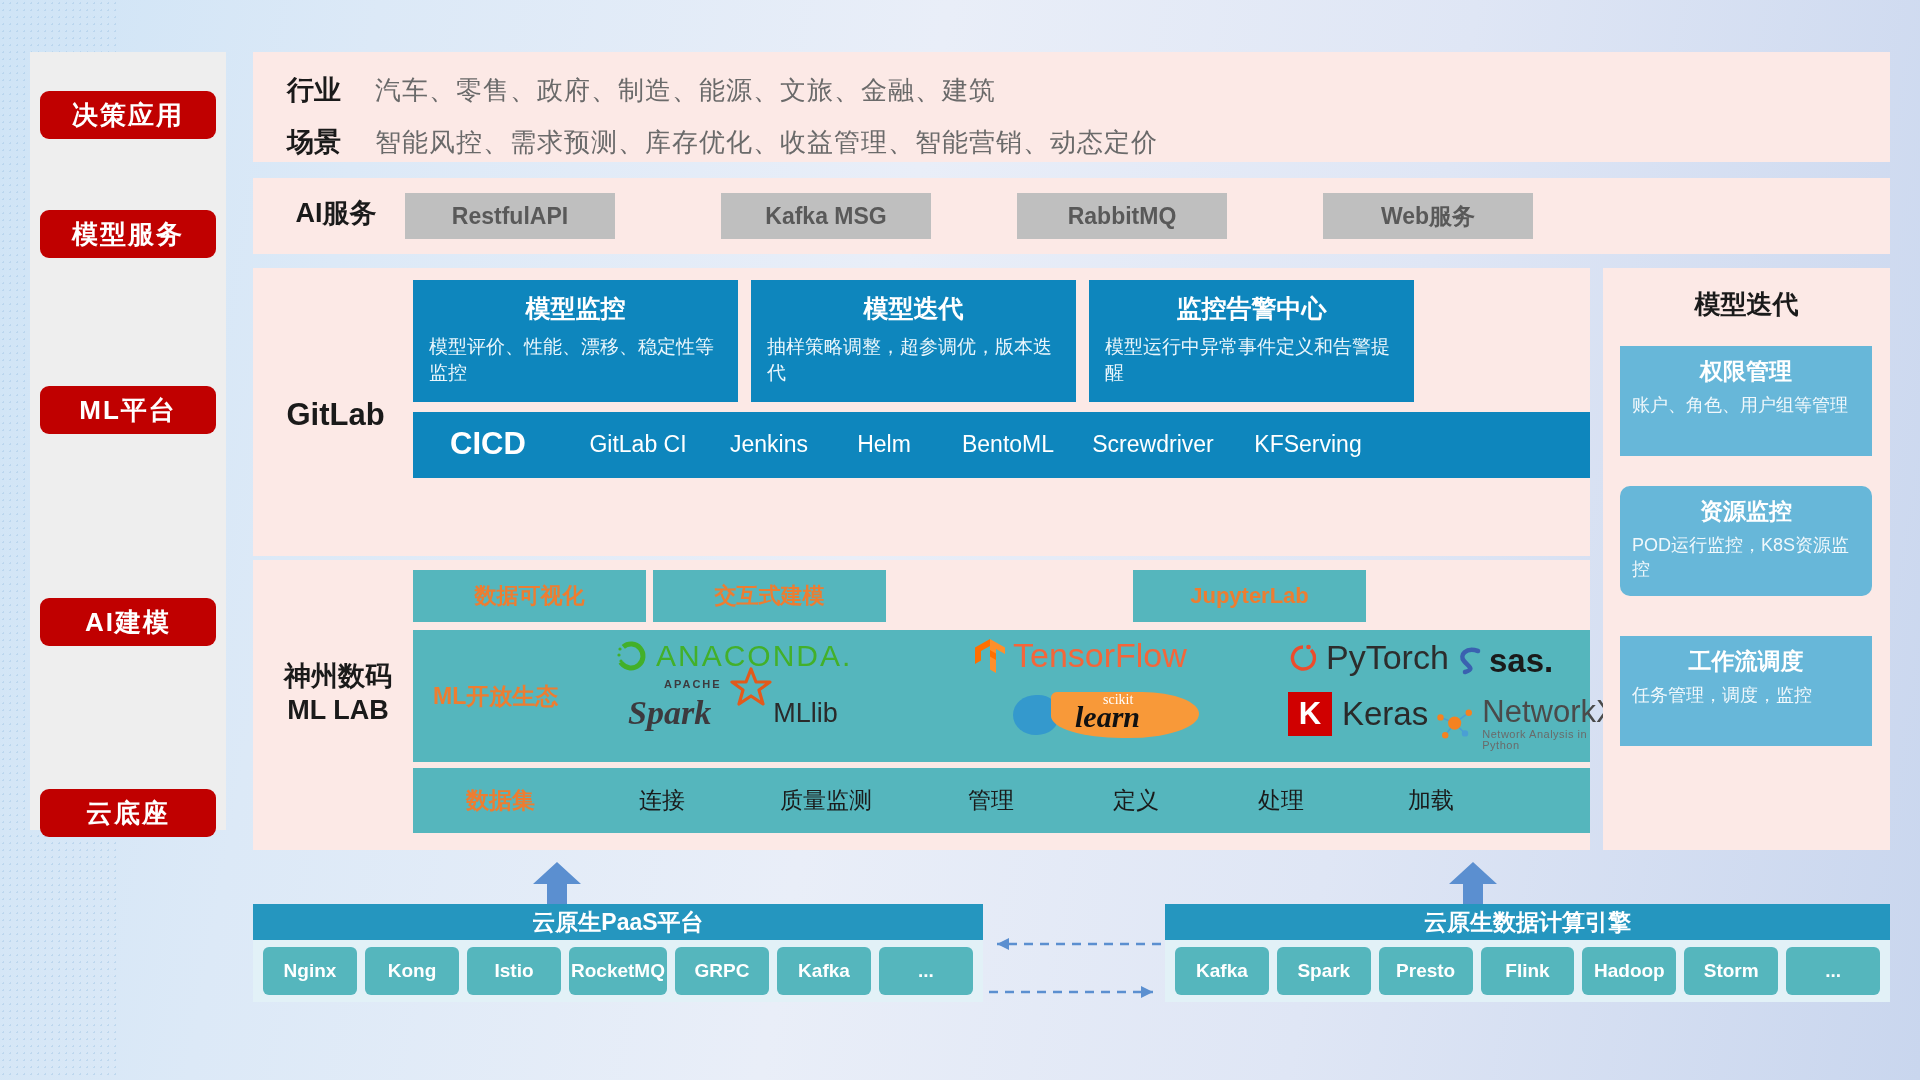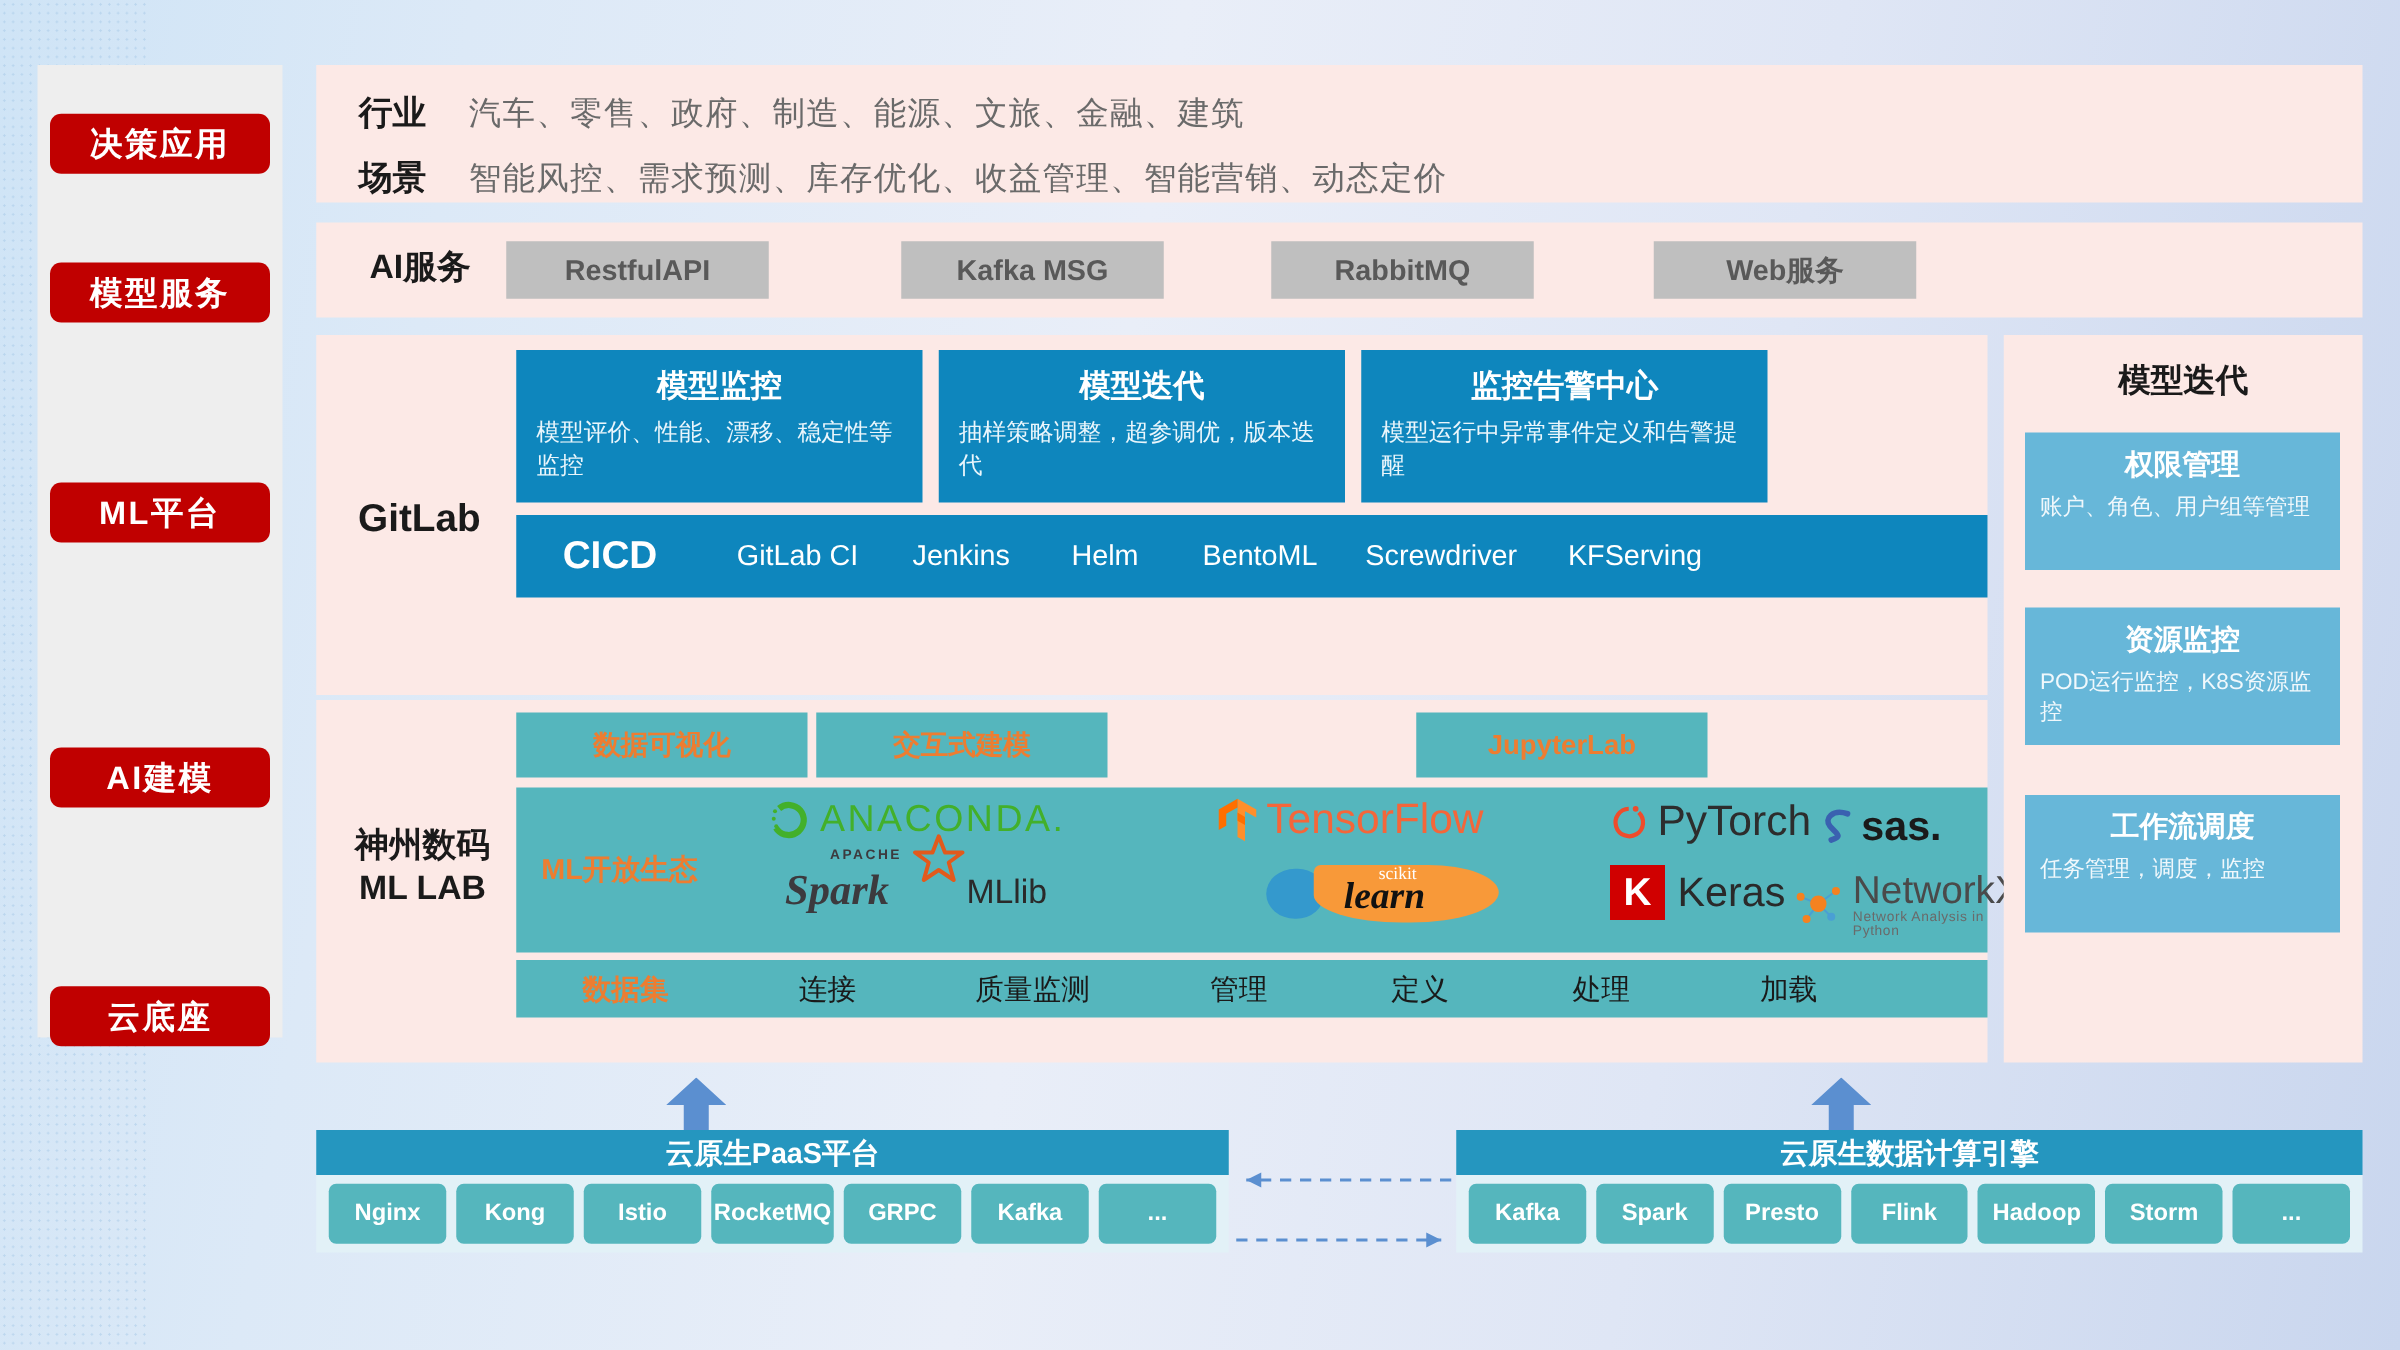--- a/index.html
+++ b/index.html
@@ -278,38 +278,38 @@
           <circle cx="34" cy="31" r="3.4" fill="#4a9fd4"></circle>
           <circle cx="13" cy="33" r="3.4" fill="#f58220"></circle>
         </svg>
         <div style="line-height:1;">
           <div style="color:#4a4a4a;font-size:31px;">NetworkX</div>
           <div style="color:#6a6a6a;font-size:11px;letter-spacing:.5px;margin-top:2px;">Network Analysis in Python</div>
         </div>
       </div>
     </div>
 
-    <div class="lab-data" style="position:absolute;left:160px;top:208px;width:1177px;height:46px;">
+    <div class="lab-data" style="position:absolute;left:160px;top:208px;width:1177px;height:65px;">
       <div class="k" style="width:175px;text-align:center;">数据集</div>
       <div class="v" style="width:148px;text-align:center;">连接</div>
       <div class="v" style="width:180px;text-align:center;">质量监测</div>
       <div class="v" style="width:150px;text-align:center;">管理</div>
       <div class="v" style="width:140px;text-align:center;">定义</div>
       <div class="v" style="width:150px;text-align:center;">处理</div>
       <div class="v" style="width:150px;text-align:center;">加载</div>
     </div>
   </div>
 
   <div class="band" style="left:1350px;top:268px;width:287px;height:582px;">
     <div class="mon-title" style="margin-top:19px;">模型迭代</div>
     <div class="mon-card" style="position:absolute;left:17px;top:78px;width:252px;height:110px;">
       <div class="t">权限管理</div>
       <div class="d">账户、角色、用户组等管理</div>
     </div>
-    <div class="mon-card" style="position:absolute;left:17px;top:218px;width:252px;height:110px;">
+    <div class="mon-card" style="position:absolute;left:17px;top:218px;width:252px;height:110px;border-radius:10px;">
       <div class="t">资源监控</div>
       <div class="d">POD运行监控，K8S资源监控</div>
     </div>
     <div class="mon-card" style="position:absolute;left:17px;top:368px;width:252px;height:110px;">
       <div class="t">工作流调度</div>
       <div class="d">任务管理，调度，监控</div>
     </div>
   </div>
 
   <svg style="position:absolute;left:278px;top:862px;" width="52" height="42" viewBox="0 0 52 42">

